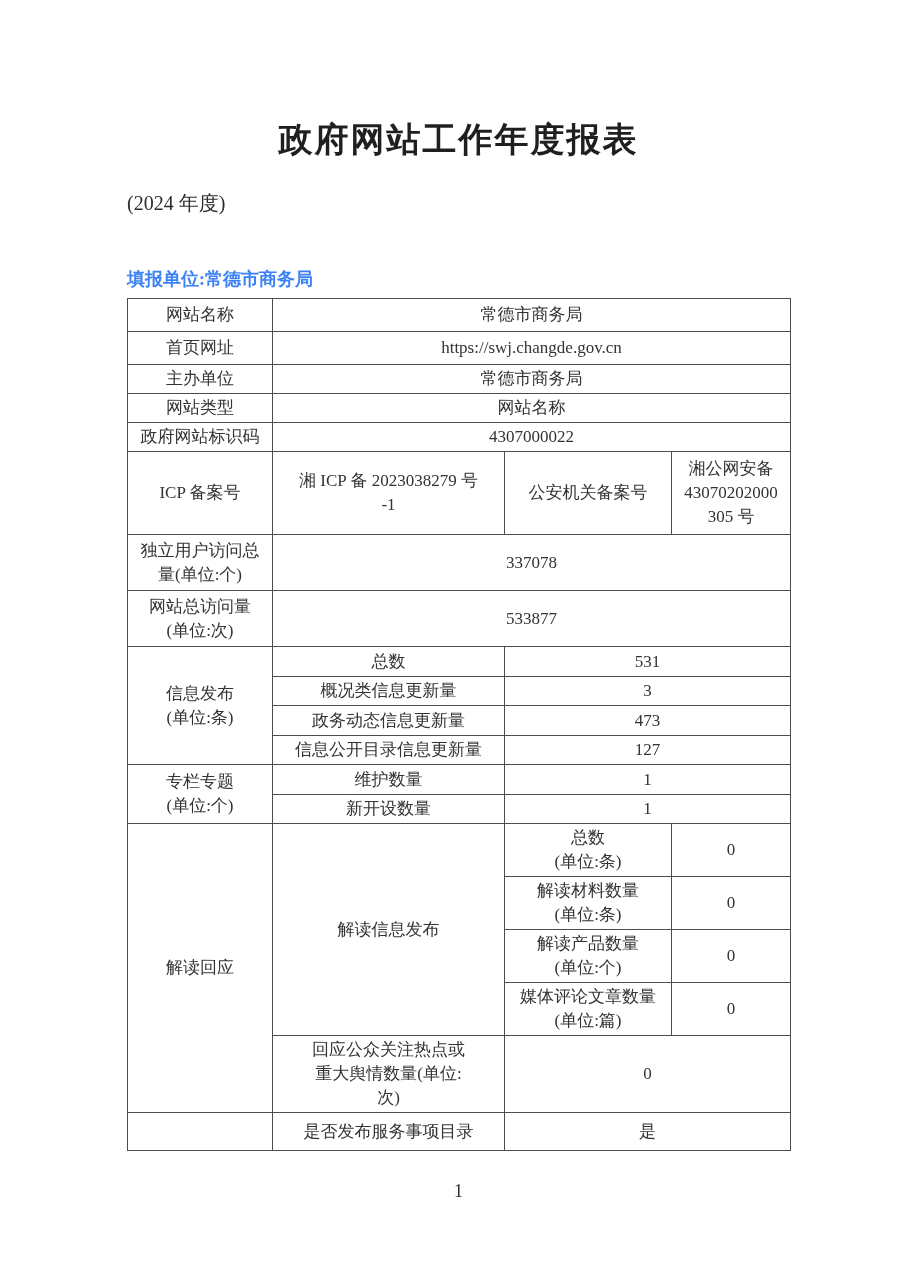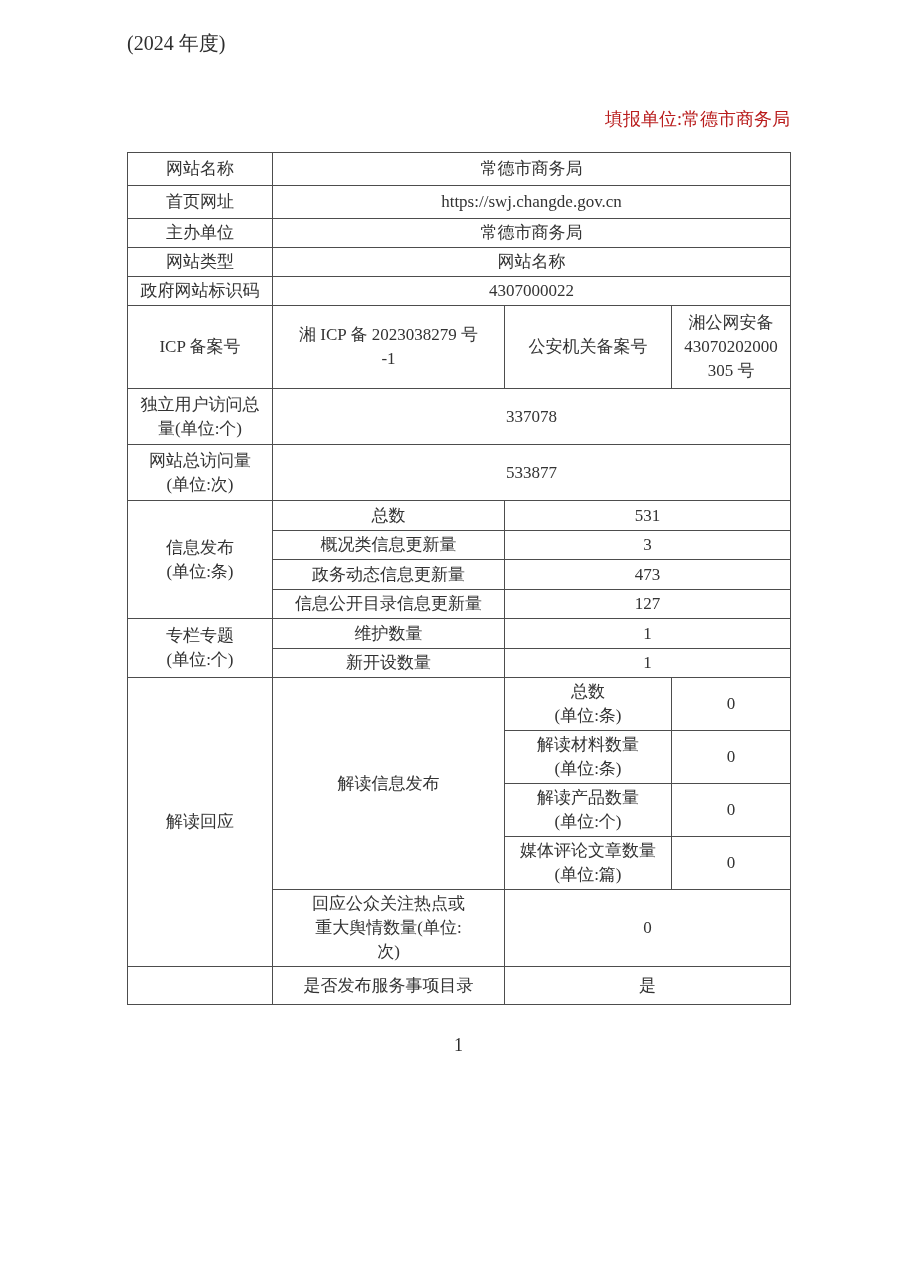--- a/index.html
+++ b/index.html
@@ -33,26 +33,25 @@
     margin-top: 31px;
     text-align: left;
     font-size: 20px;
     line-height: 24px;
     color: #2d2d2d;
   }
   .reporting-unit {
     margin-top: 52px;
     font-size: 18px;
     line-height: 24px;
-    font-weight: 400;
-    color: #b91c1c;
-    text-align: right;
+    font-weight: 700;
+    color: #3b82f6;
   }
   table.report-table {
-    margin-top: 21px;
+    margin-top: 7px;
     border-collapse: collapse;
     table-layout: fixed;
     width: 663px;
     border-radius: 15px;
   }
   .report-table col.c1 { width: 145px; }
   .report-table col.c2 { width: 232px; }
   .report-table col.c3 { width: 167px; }
   .report-table col.c4 { width: 119px; }
   .report-table td {
@@ -79,20 +78,21 @@
     text-align: center;
     font-size: 18px;
     color: #2d2d2d;
   }
 </style>
 </head>
 <body>
 
 <div class="content">
 
+  <h1 class="doc-title">政府网站工作年度报表</h1>
 
   <div class="doc-subtitle">(2024 年度)</div>
 
   <div class="reporting-unit">填报单位:常德市商务局</div>
 
   <table class="report-table">
     <colgroup>
       <col class="c1">
         <col class="c2">
         <col class="c3">

